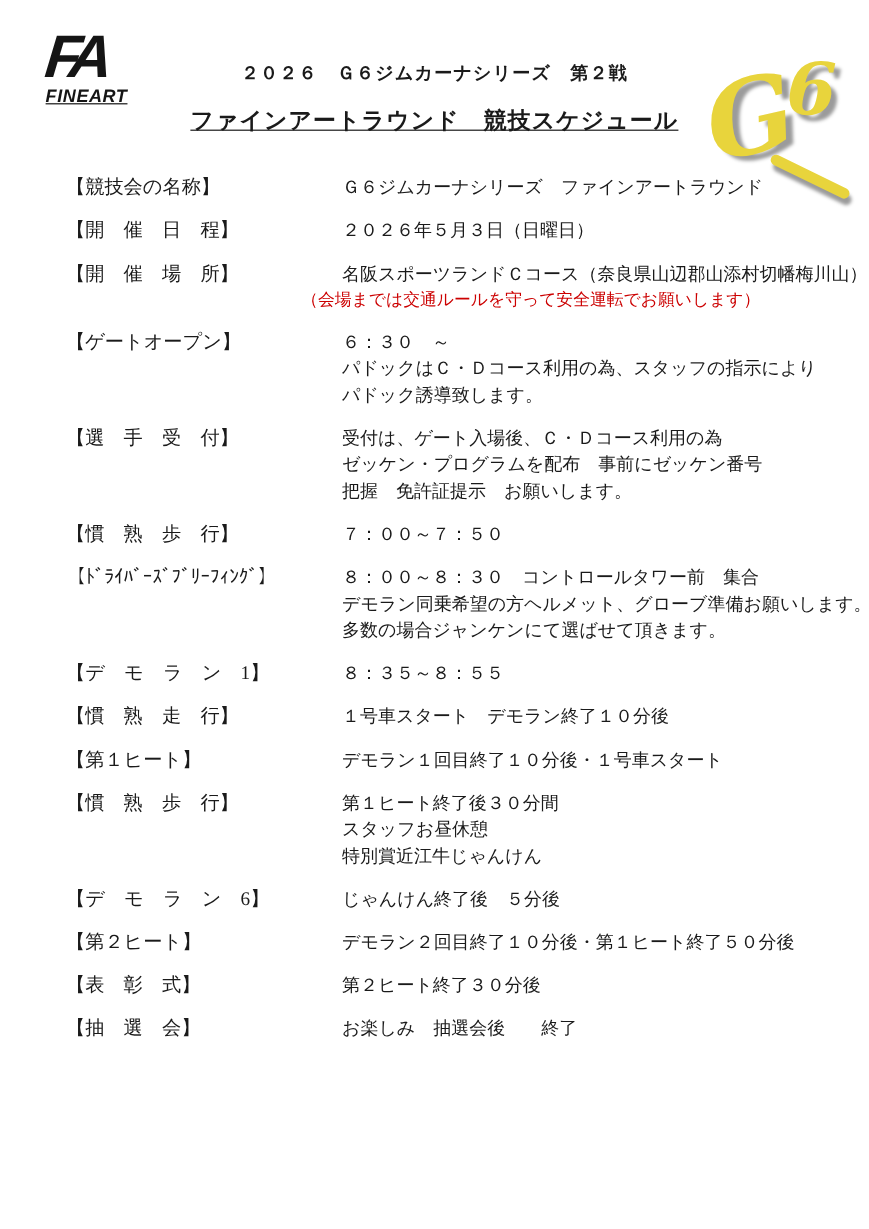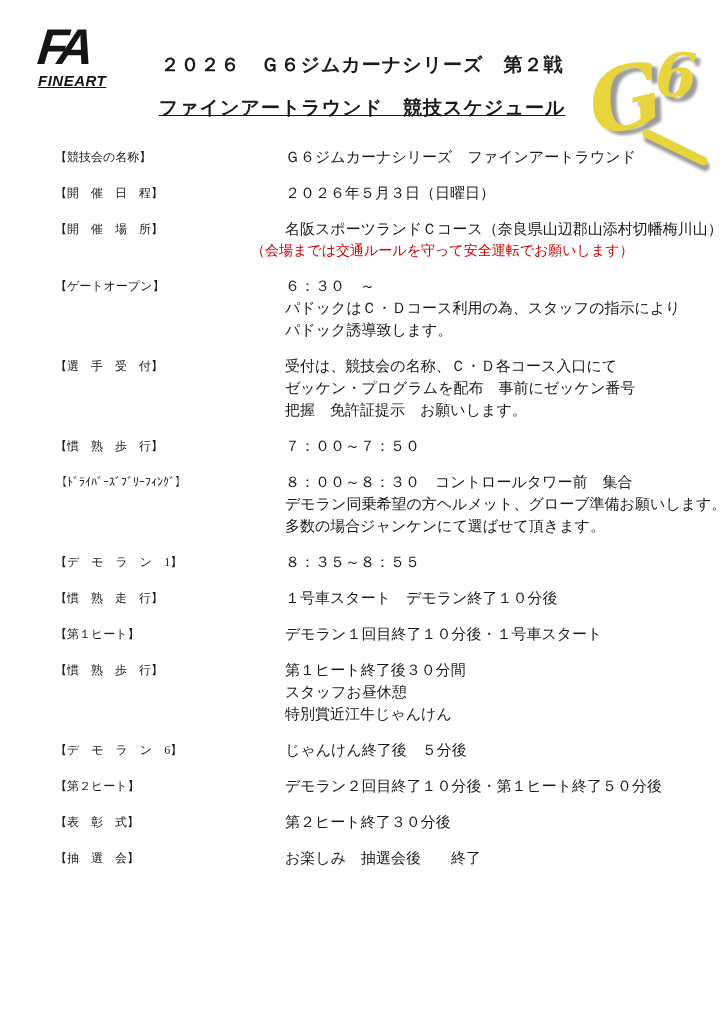--- a/index.html
+++ b/index.html
@@ -47,29 +47,29 @@
   .g6-stroke {
     position: absolute; left: 44px; bottom: 12px;
     width: 72px; height: 9px; border-radius: 5px;
     background: var(--g6-yellow, #e8d43c);
     transform: rotate(33deg);
     box-shadow: 4px 4px 3px #9b9b9b;
   }
 
   
   .titles { position: absolute; top: 52px; left: 60px; right: 60px; text-align: center; }
-  .title    { font-size: 19px; font-weight: bold; letter-spacing: 1px; white-space: nowrap; }
+  .title    { font-size: 15px; font-weight: bold; letter-spacing: 1px; white-space: nowrap; }
   .subtitle { font-size: 19px; font-weight: bold; letter-spacing: 1px; margin-top: 17px; white-space: nowrap; text-decoration: underline; }
 
   
   .schedule { position: absolute; top: 146px; left: 55px; right: 28px; }
   .row { display: flex; align-items: flex-start; margin-bottom: 14px; }
   .row .label {
     flex: 0 0 182px; width: 182px;
-    font-size: 12px; line-height: 22px; white-space: nowrap;
+    font-size: 16px; line-height: 22px; white-space: nowrap;
   }
   .row .desc { flex: 1; }
   .line { font-size: 15px; line-height: 22px; white-space: nowrap; margin-left: 48px; }
   .note {
     color: var(--note-red, #cc0000);
     font-size: 14px; line-height: 21px;
     padding-left: 14px; white-space: nowrap;
   }
 </style>
 </head>
@@ -120,21 +120,21 @@
     <div class="desc">
           <div class="line">６：３０　～</div>
           <div class="line">パドックはＣ・Ｄコース利用の為、スタッフの指示により</div>
           <div class="line">パドック誘導致します。</div>
         </div>
   </div>
 
   <div class="row">
     <div class="label">【選　手　受　付】</div>
     <div class="desc">
-          <div class="line">受付は、競技会の名称、Ｃ・Ｄ各コース入口にて</div>
+          <div class="line">受付は、ゲート入場後、Ｃ・Ｄコース利用の為</div>
           <div class="line">ゼッケン・プログラムを配布　事前にゼッケン番号</div>
           <div class="line">把握　免許証提示　お願いします。</div>
         </div>
   </div>
 
   <div class="row">
     <div class="label">【慣　熟　歩　行】</div>
     <div class="desc">
           <div class="line">７：００～７：５０</div>
         </div>

